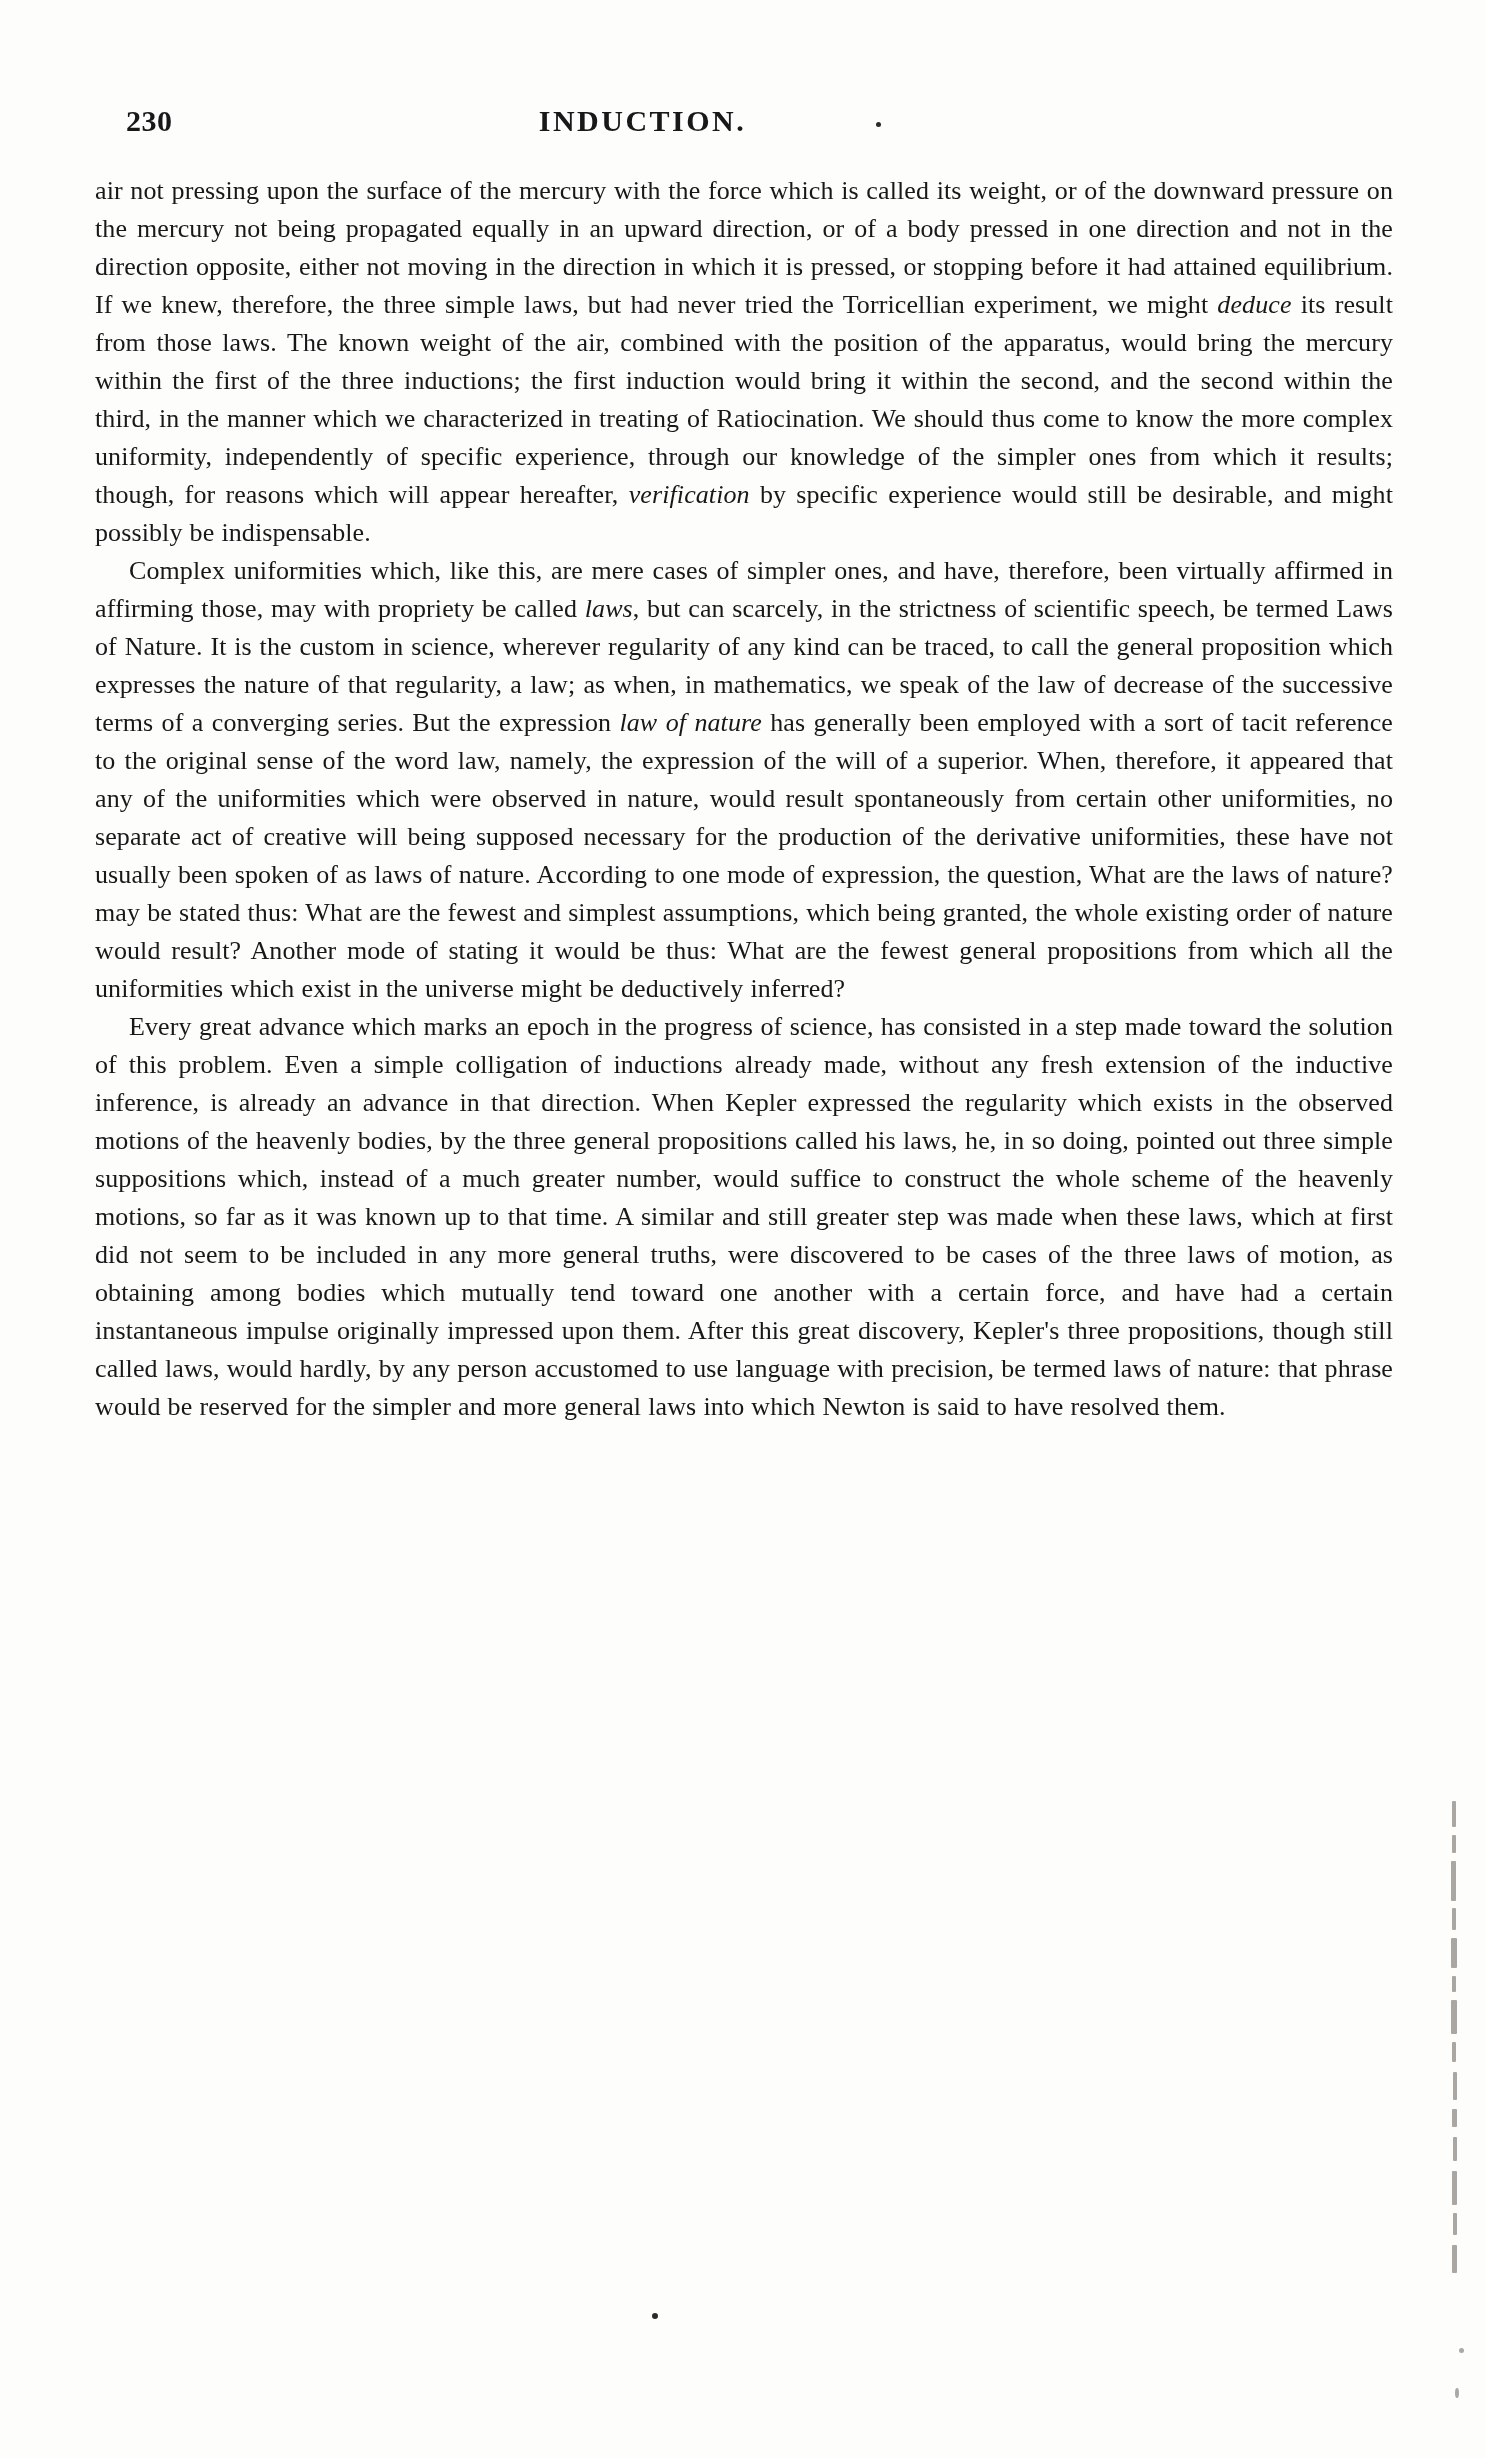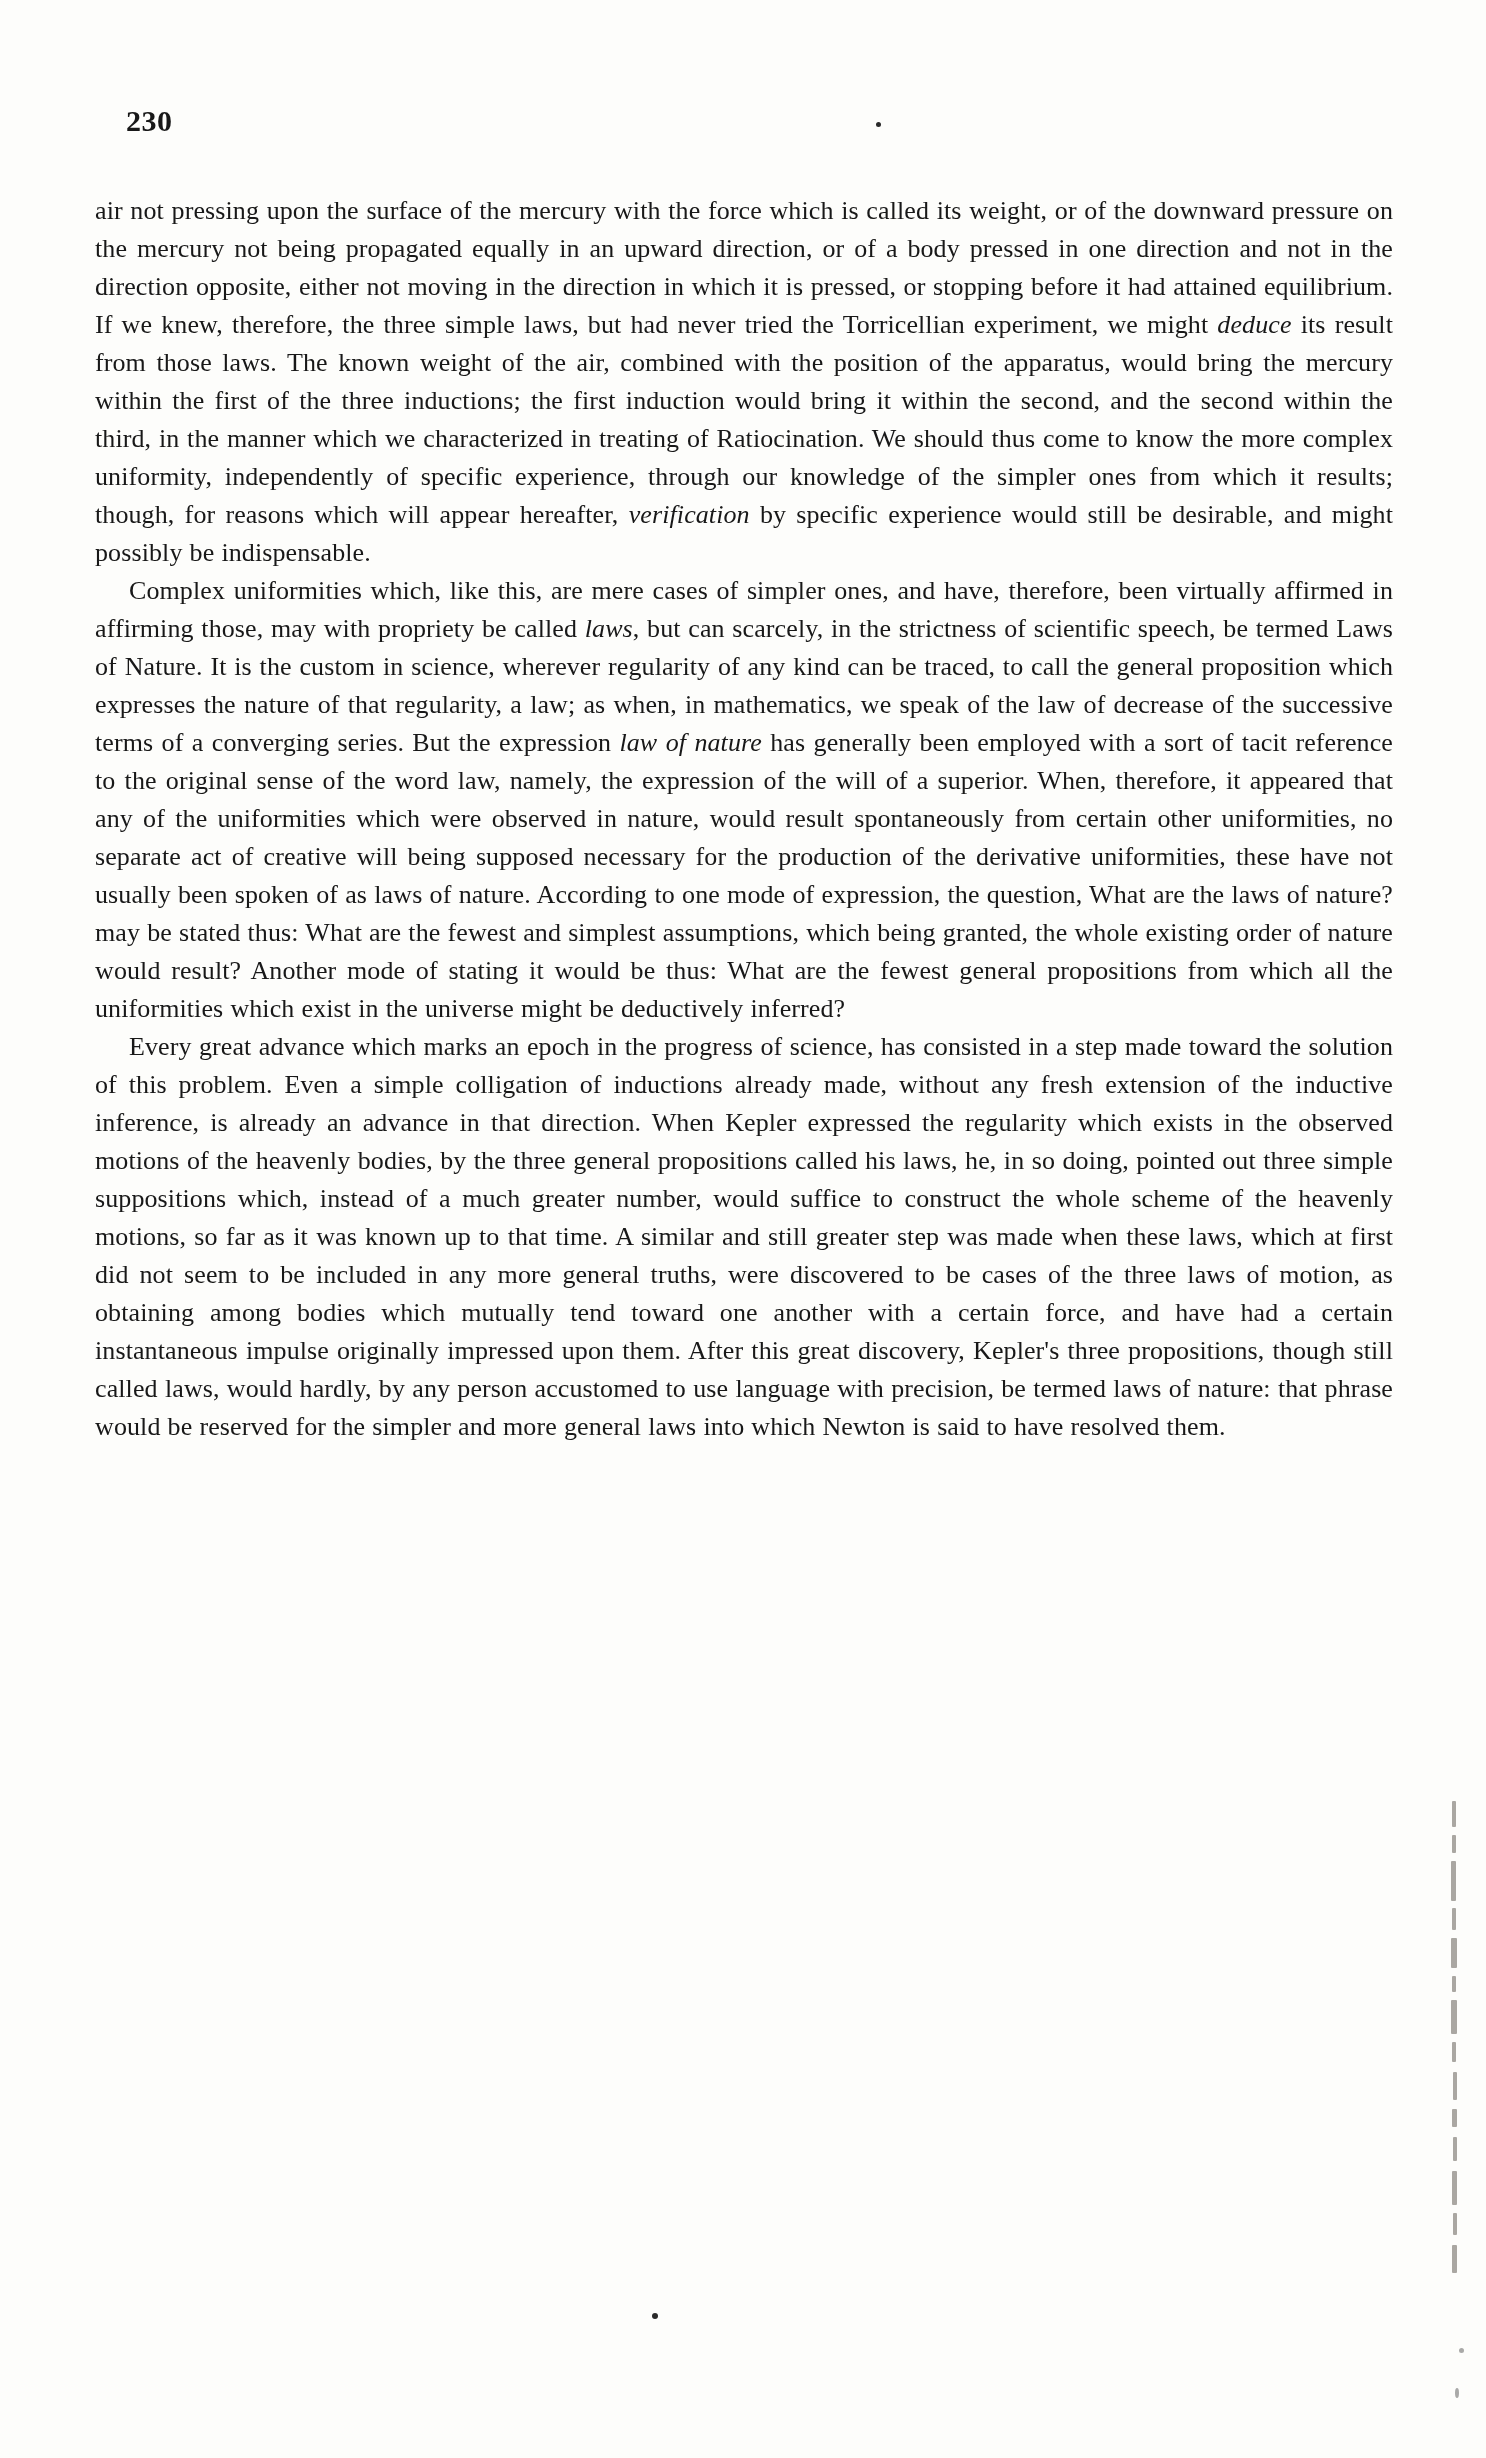--- a/index.html
+++ b/index.html
@@ -54,21 +54,21 @@
     left: 781px;
     top: 18px;
     width: 5px;
     height: 5px;
     background: #2a2a2a;
     border-radius: 50%;
   }
   .body-text {
     position: absolute;
     left: 95px;
-    top: 192px;
+    top: 172px;
     width: 1298px;
   }
   .para {
     font-size: 26px;
     line-height: 38px;
     text-align: justify;
     text-justify: inter-word;
     margin: 0;
     letter-spacing: 0.1px;
     word-spacing: 0.5px;
@@ -111,20 +111,21 @@
     opacity: 0.5;
     border-radius: 50%;
   }
 </style>
 </head>
 <body>
 
 <div class="page">
 
   <div class="header">
+    <div class="running-head">INDUCTION.</div>
     <div class="folio">230</div>
     <div class="head-dot"></div>
   </div>
 
   <div class="body-text">
     <p class="para"><span>air not pressing upon the surface of the mercury with the force which is called its weight, or of the downward pressure on the mercury not being propagated equally in an upward direction, or of a body pressed in one direction and not in the direction opposite, either not moving in the direction in which it is pressed, or stopping before it had attained equilibrium. If we knew, therefore, the three simple laws, but had never tried the Torricellian experiment, we might <i>deduce</i> its result from those laws. The known weight of the air, combined with the position of the apparatus, would bring the mercury within the first of the three inductions; the first induction would bring it within the second, and the second within the third, in the manner which we characterized in treating of Ratiocination. We should thus come to know the more complex uniformity, independently of specific experience, through our knowledge of the simpler ones from which it results; though, for reasons which will appear hereafter, <i>verification</i> by specific experience would still be desirable, and might possibly be indispensable.</span></p>
     <p class="para indent"><span>Complex uniformities which, like this, are mere cases of simpler ones, and have, therefore, been virtually affirmed in affirming those, may with propriety be called <i>laws</i>, but can scarcely, in the strictness of scientific speech, be termed Laws of Nature. It is the custom in science, wherever regularity of any kind can be traced, to call the general proposition which expresses the nature of that regularity, a law; as when, in mathematics, we speak of the law of decrease of the successive terms of a converging series. But the expression <i>law of nature</i> has generally been employed with a sort of tacit reference to the original sense of the word law, namely, the expression of the will of a superior. When, therefore, it appeared that any of the uniformities which were observed in nature, would result spontaneously from certain other uniformities, no separate act of creative will being supposed necessary for the production of the derivative uniformities, these have not usually been spoken of as laws of nature. According to one mode of expression, the question, What are the laws of nature? may be stated thus: What are the fewest and simplest assumptions, which being granted, the whole existing order of nature would result? Another mode of stating it would be thus: What are the fewest general propositions from which all the uniformities which exist in the universe might be deductively inferred?</span></p>
     <p class="para indent"><span>Every great advance which marks an epoch in the progress of science, has consisted in a step made toward the solution of this problem. Even a simple colligation of inductions already made, without any fresh extension of the inductive inference, is already an advance in that direction. When Kepler expressed the regularity which exists in the observed motions of the heavenly bodies, by the three general propositions called his laws, he, in so doing, pointed out three simple suppositions which, instead of a much greater number, would suffice to construct the whole scheme of the heavenly motions, so far as it was known up to that time. A similar and still greater step was made when these laws, which at first did not seem to be included in any more general truths, were discovered to be cases of the three laws of motion, as obtaining among bodies which mutually tend toward one another with a certain force, and have had a certain instantaneous impulse originally impressed upon them. After this great discovery, Kepler's three propositions, though still called laws, would hardly, by any person accustomed to use language with precision, be termed laws of nature: that phrase would be reserved for the simpler and more general laws into which Newton is said to have resolved them.</span></p>
   </div>
 

